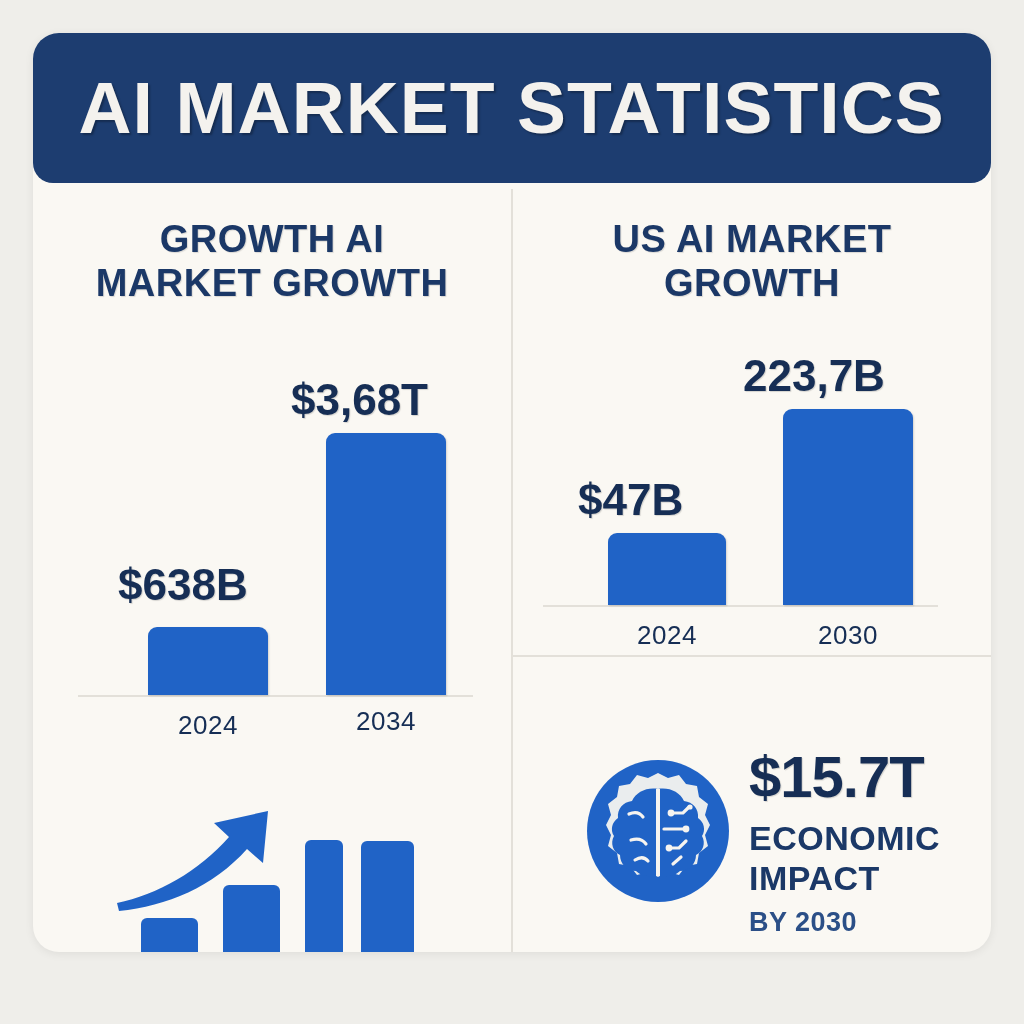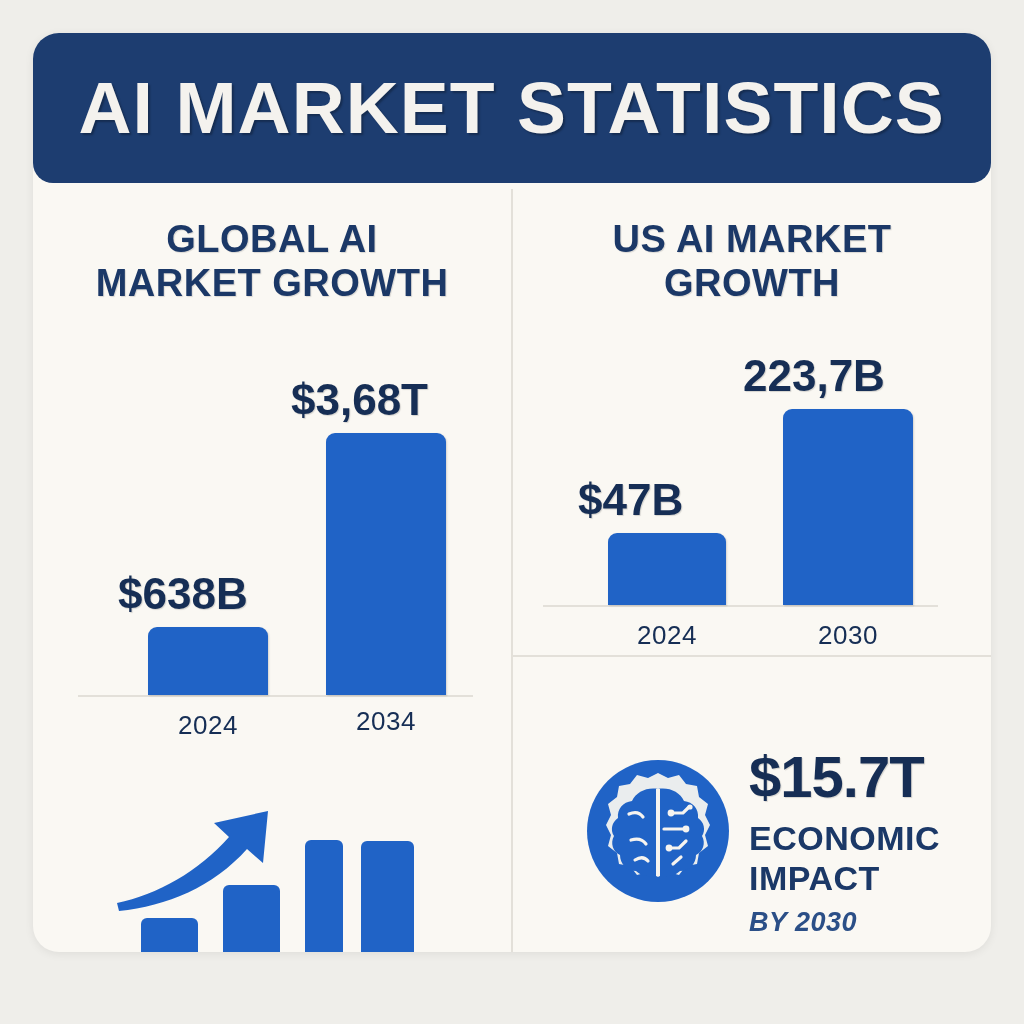--- a/index.html
+++ b/index.html
@@ -119,21 +119,21 @@
     font-size: 26px;
     font-weight: normal;
     white-space: nowrap;
     text-align: center;
     letter-spacing: 0.5px;
   }
 
   
   .lc-bar1 { left: 70px;  bottom: 54px; width: 120px; height: 68px; }
   .lc-bar2 { left: 248px; bottom: 54px; width: 120px; height: 262px; }
-  .lc-val1 { left: 40px;  bottom: 130px; width: 180px; }
+  .lc-val1 { left: 40px;  bottom: 139px; width: 180px; }
   .lc-val2 { left: 213px; bottom: 324px; width: 190px; }
   .lc-lab1 { left: 70px;  bottom: 8px;  width: 120px; }
   .lc-lab2 { left: 248px; bottom: 12px;  width: 120px; }
 
   
   .rc-bar1 { left: 65px;  bottom: 54px; width: 118px; height: 72px; }
   .rc-bar2 { left: 240px; bottom: 54px; width: 130px; height: 196px; }
   .rc-val1 { left: 35px;  bottom: 134px; width: 178px; }
   .rc-val2 { left: 200px; bottom: 258px; width: 230px; }
   .rc-lab1 { left: 65px;  bottom: 8px;  width: 118px; }
@@ -194,40 +194,39 @@
     letter-spacing: 0.5px;
   }
   .impact-line1 { margin-top: 12px; }
   .impact-sub {
     color: #2b4f87;
     font-size: 27px;
     font-weight: bold;
     line-height: 1.2;
     margin-top: 8px;
     letter-spacing: 0.5px;
-    font-style: italic;
   }
 </style>
 </head>
 <body>
 
 <div class="poster">
 
   <div class="header-band">
     <div class="header-title">AI MARKET STATISTICS</div>
   </div>
 
   <div class="v-divider"></div>
 
   <div class="h-divider"></div>
 
   <div class="panel panel-left">
 
     <div class="panel-title">
-      <span>GLOBAL AI</span><br>
+      <span>GROWTH AI</span><br>
       <span>MARKET GROWTH</span>
     </div>
 
     <div class="chart chart-left">
       <div class="baseline"></div>
 
       <div class="bar lc-bar1"></div>
       <div class="bar lc-bar2"></div>
 
       <div class="bar-value lc-val1">$638B</div>

